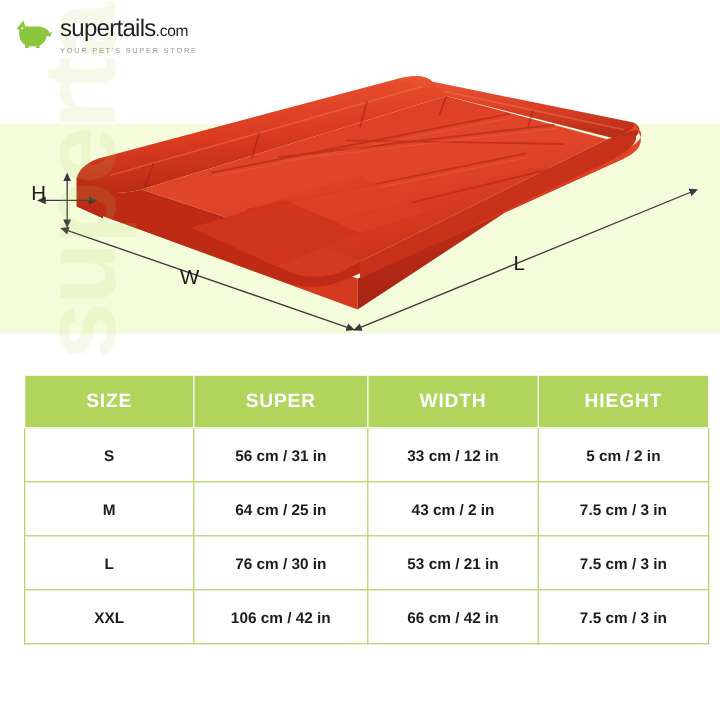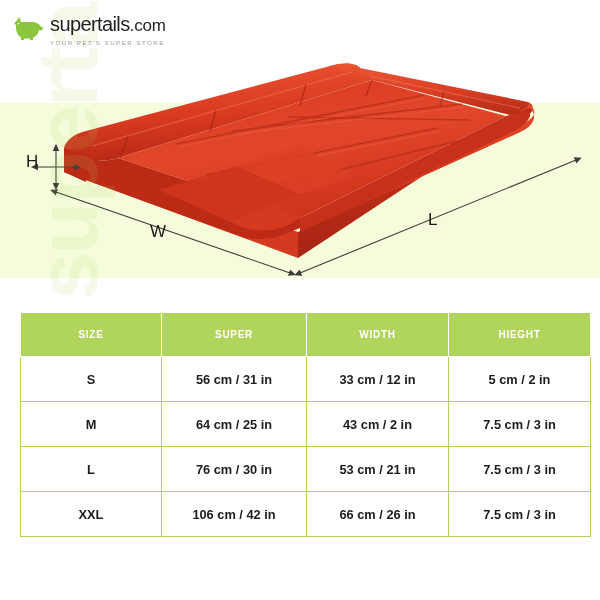--- a/index.html
+++ b/index.html
@@ -36,21 +36,21 @@
   .brand-text-wrap { display: block; }
   .brand-word {
     font-size: 20px;
     line-height: 20px;
     letter-spacing: -0.6px;
     white-space: nowrap;
     color: #231f20;
   }
   .brand-word .b1 { font-weight: 400; }
   .brand-word .b2 { font-weight: 400; }
-  .brand-word .b3 { font-size: 17px; font-weight: 400; letter-spacing: -0.2px; }
+  .brand-word .b3 { font-size: 13px; font-weight: 400; letter-spacing: -0.2px; }
   .brand-tag {
     margin-top: 3px;
     font-size: 6.2px;
     letter-spacing: 1.45px;
     color: #9a9a9a;
     white-space: nowrap;
     font-weight: 400;
   }
 
   
@@ -88,21 +88,21 @@
   }
   .sizing-table th,
   .sizing-table td {
     border: 1px solid #b2d25e;
     text-align: center;
     background: transparent;
   }
   .sizing-table th {
     background: #b0d45c;
     color: #ffffff;
-    font-size: 10px;
+    font-size: 16px;
     font-weight: 700;
     letter-spacing: 0.7px;
     height: 41px;
     border-color: #ffffff;
   }
   .sizing-table td {
     height: 42px;
     font-size: 12.8px;
     font-weight: 700;
     color: #1c1c1c;
@@ -276,18 +276,18 @@
     </tr>
     <tr>
       <td>L</td>
       <td>76 cm / 30 in</td>
       <td>53 cm / 21 in</td>
       <td>7.5 cm / 3 in</td>
     </tr>
     <tr>
       <td>XXL</td>
       <td>106 cm / 42 in</td>
-      <td>66 cm / 26 in</td>
+      <td>66 cm / 42 in</td>
       <td>7.5 cm / 3 in</td>
     </tr>
   </tbody>
 </table>
 </div>
 
 </body></html>

